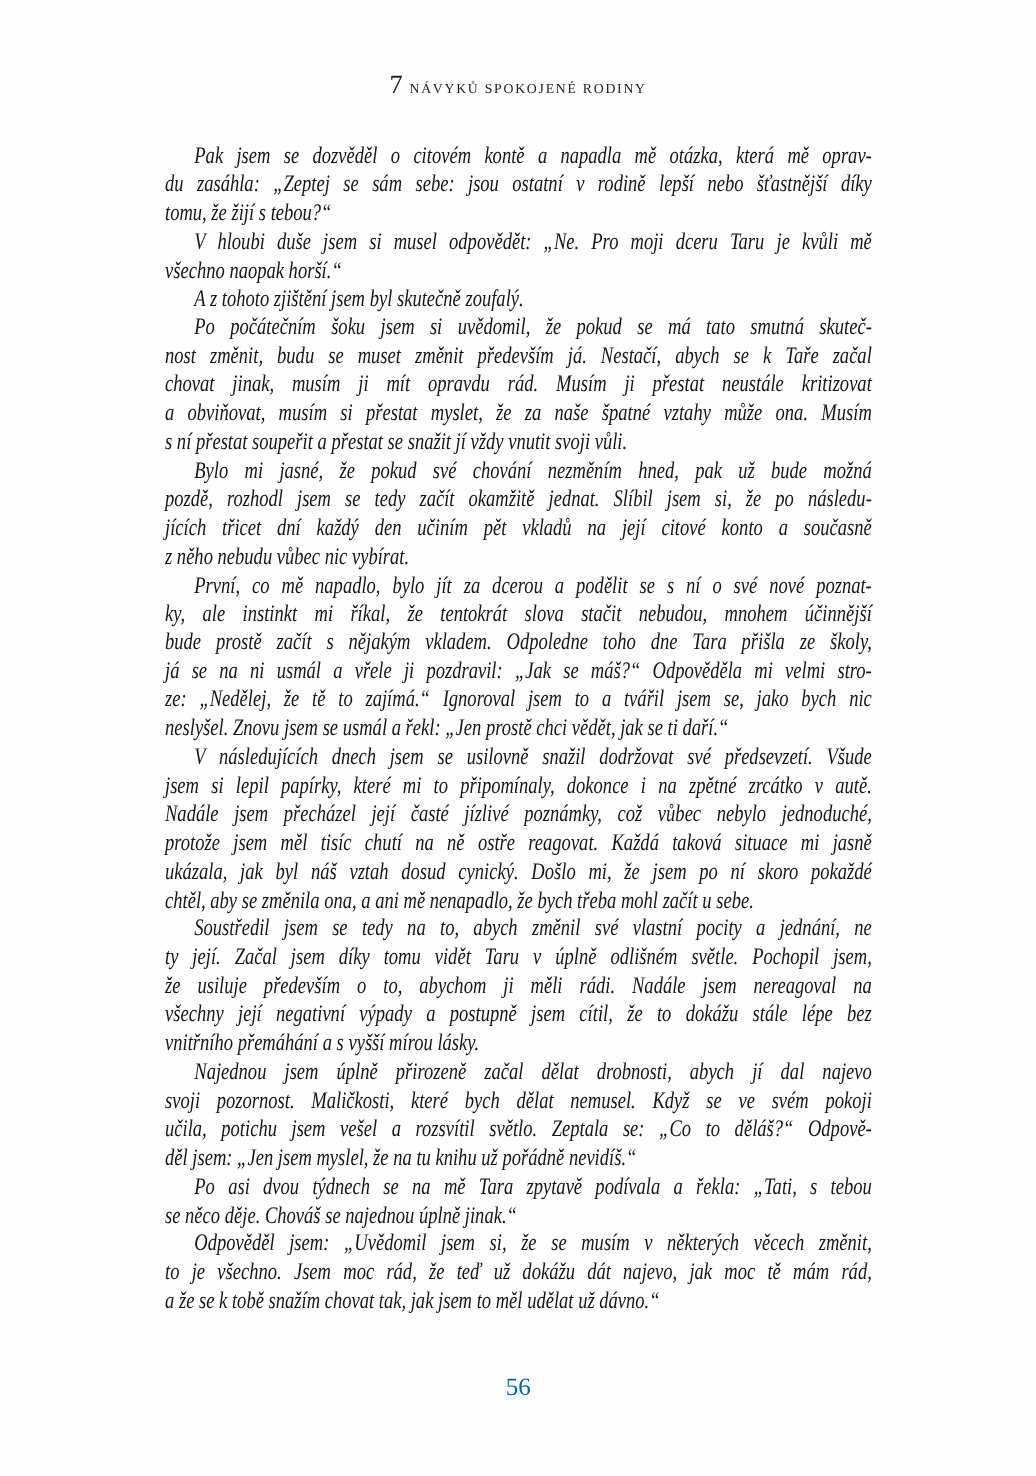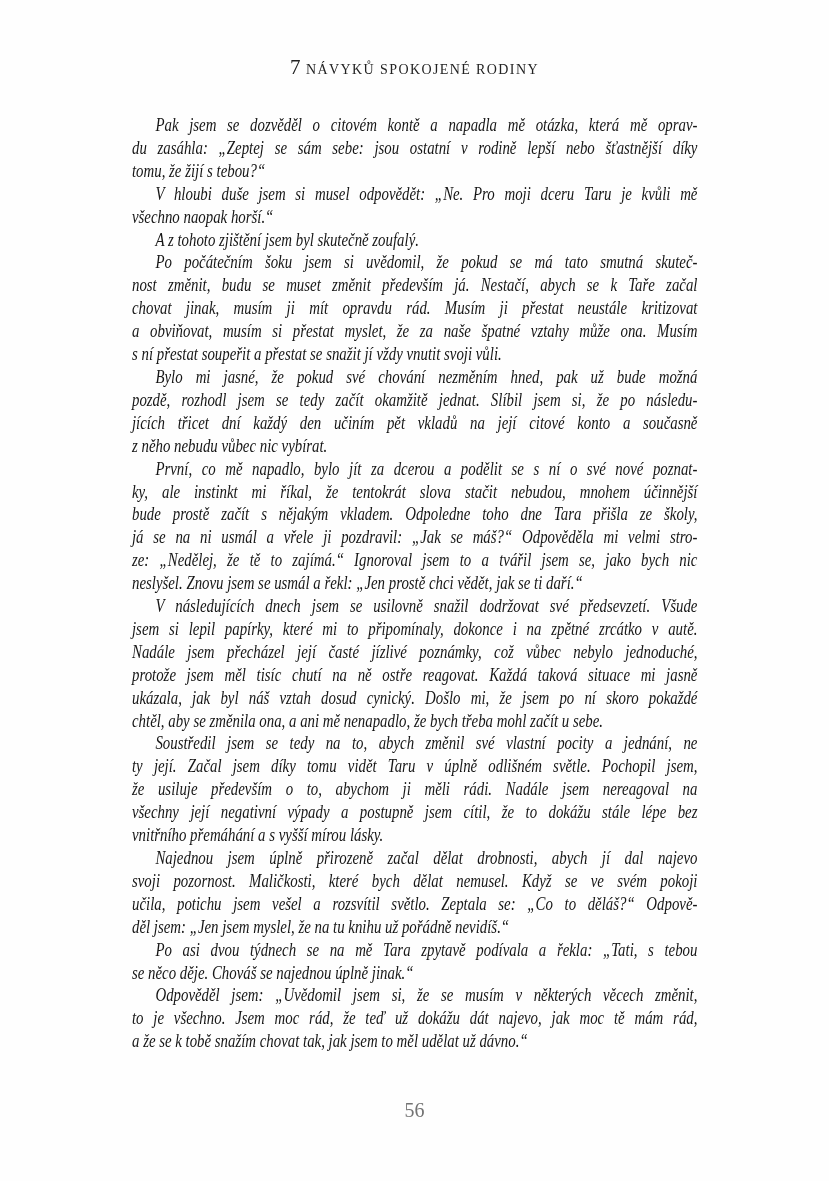--- a/index.html
+++ b/index.html
@@ -25,21 +25,21 @@
     width: 100%;
     text-align: center;
     white-space: nowrap;
     color: #222;
   }
   .running-head .chapter-number {
     font-size: 21px;
     letter-spacing: 1.5px;
   }
   .running-head .chapter-title {
-    font-size: 14px;
+    font-size: 11px;
     letter-spacing: 1.4px;
   }
   
   .text-block {
     position: absolute;
     left: 132px;
     top: 114px;
     width: 724px;
     transform: scaleX(0.781);
     transform-origin: 0 0;
@@ -64,21 +64,21 @@
     text-align-last: left;
   }
   
   .folio {
     position: absolute;
     top: 1099px;
     left: 0;
     width: 100%;
     text-align: center;
     font-size: 20px;
-    color: #737373;
+    color: #0369a1;
   }
 </style>
 </head>
 <body>
 
 <div class="book-page">
 
   <div class="running-head">
     <span class="chapter-number">7</span>
     <span class="chapter-title">NÁVYKŮ SPOKOJENÉ RODINY</span>

